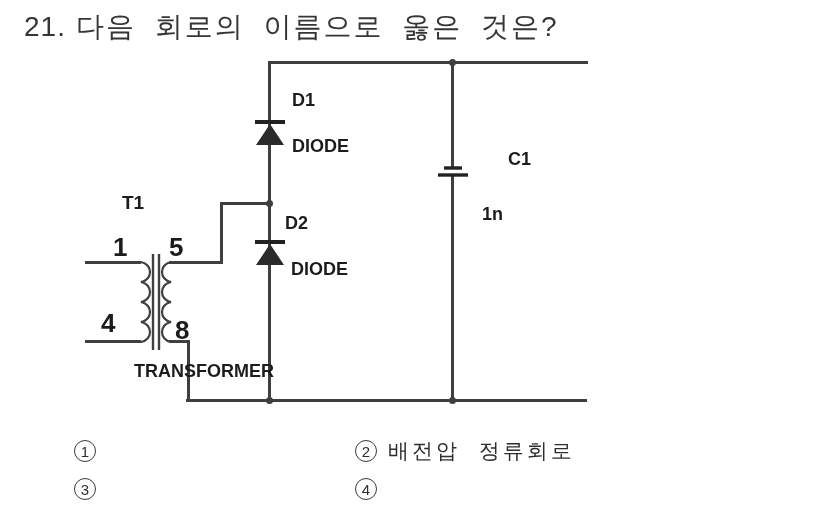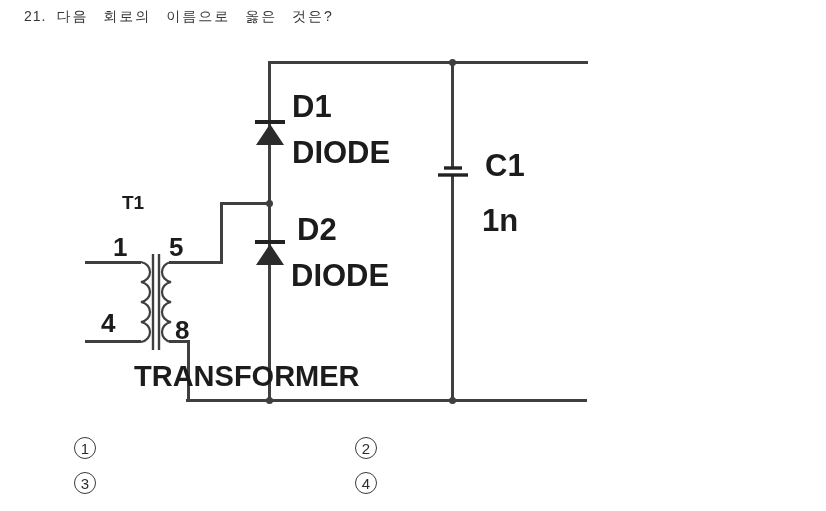--- a/index.html
+++ b/index.html
@@ -6,33 +6,33 @@
   #page{
     position:relative;
     width:826px;height:511px;
     background:#ffffff;
     font-family:"Liberation Sans", sans-serif;
     overflow:hidden;
   }
   
   .q-title{
     position:absolute;left:24px;top:8px;
-    font-size:14px;color:#353535;
+    font-size:28px;color:#353535;
     letter-spacing:2px;word-spacing:9px;
     white-space:nowrap;
   }
   .q-title .q-num{letter-spacing:1px;margin-right:10px;}
   
   .wire{position:absolute;background:#3f3f3f;}
   .dot{position:absolute;width:7px;height:7px;border-radius:50%;background:#3f3f3f;}
   .sym{position:absolute;}
   .clabel{
     position:absolute;
     font-weight:bold;color:#1c1c1c;
-    font-size:31px;line-height:1;white-space:nowrap;
+    font-size:18px;line-height:1;white-space:nowrap;
   }
   .pinlabel{font-size:26px;}
   
   .options{
     position:absolute;left:74px;top:437px;
     display:grid;grid-template-columns:281px auto;
     grid-row-gap:13px;
   }
   .option{
     display:flex;align-items:center;
@@ -96,37 +96,38 @@
     <svg class="sym" style="left:436px;top:163px;" width="34" height="16" viewBox="0 0 34 16">
       <line x1="8" y1="5" x2="26" y2="5" stroke="#222222" stroke-width="3.4"></line>
       <line x1="2" y1="12" x2="32" y2="12" stroke="#222222" stroke-width="3.4"></line>
     </svg>
 
     <div class="clabel" style="left:122px;top:193px;font-size:19px;">T1</div>
     <div class="clabel pinlabel" style="left:113px;top:234px;">1</div>
     <div class="clabel pinlabel" style="left:169px;top:234px;">5</div>
     <div class="clabel pinlabel" style="left:101px;top:310px;">4</div>
     <div class="clabel pinlabel" style="left:175px;top:317px;">8</div>
-    <div class="clabel" style="left:134px;top:362px;font-size:29px;">TRANSFORMER</div>
+    <div class="clabel" style="left:134px;top:362px;font-size:18px;">TRANSFORMER</div>
 
     <div class="clabel" style="left:292px;top:91px;">D1</div>
     <div class="clabel" style="left:292px;top:137px;">DIODE</div>
-    <div class="clabel" style="left:297px;top:214px;">D2</div>
+    <div class="clabel" style="left:285px;top:214px;">D2</div>
     <div class="clabel" style="left:291px;top:260px;">DIODE</div>
 
-    <div class="clabel" style="left:485px;top:150px;">C1</div>
+    <div class="clabel" style="left:508px;top:150px;">C1</div>
     <div class="clabel" style="left:482px;top:205px;">1n</div>
   </div>
 
   <div class="options">
     <div class="option">
       <span class="marker">1</span>
     </div>
     <div class="option">
       <span class="marker">2</span>
+      <span>배전압 정류회로</span>
     </div>
     <div class="option">
       <span class="marker">3</span>
     </div>
     <div class="option">
       <span class="marker">4</span>
     </div>
   </div>
 
 </div>

